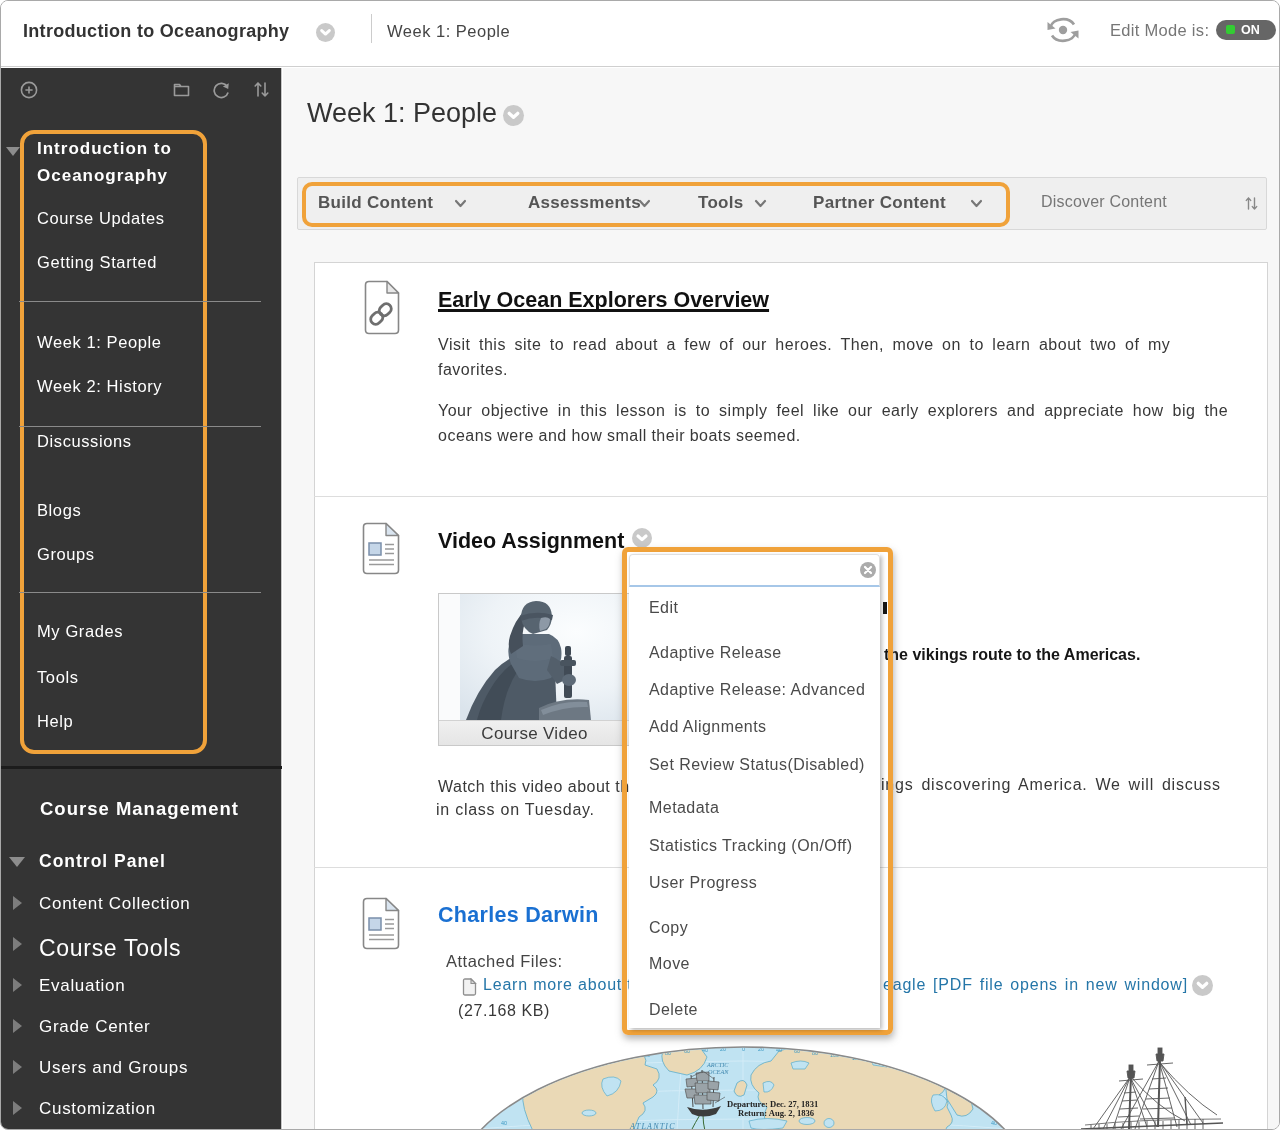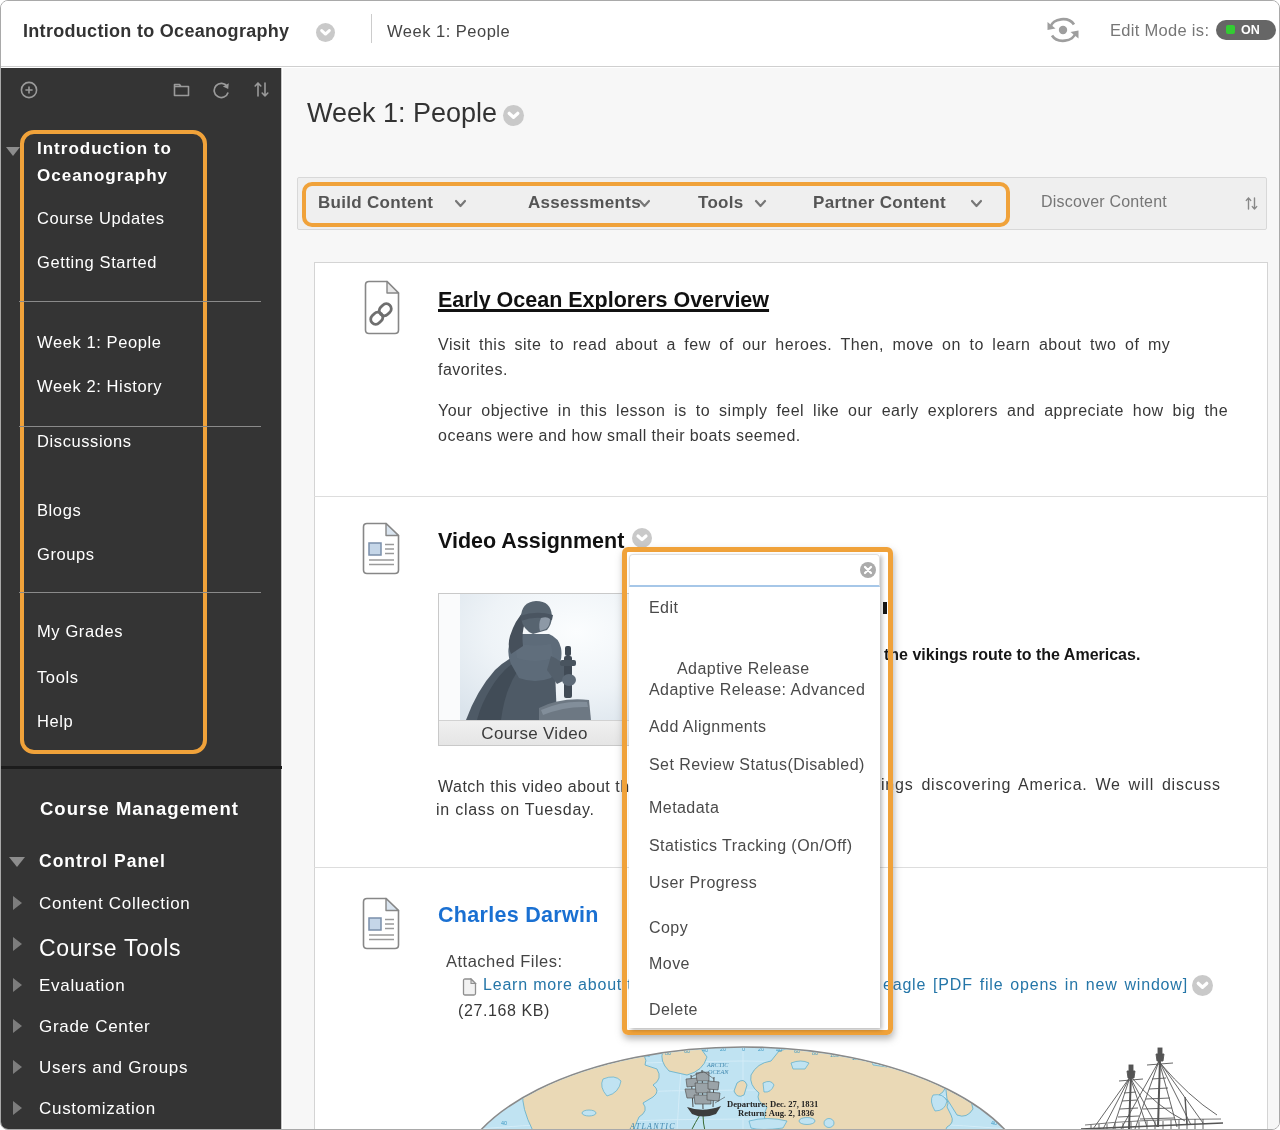--- a/index.html
+++ b/index.html
@@ -379,21 +379,21 @@
 
 <div id="popup">
   <div id="popupBody">
     <div id="popupField"></div>
     <div id="popupX">
         <svg style="position:absolute;left:0;top:0;width:16px;height:16px;" viewBox="0 0 16 16">
           <path d="M 5 5 L 11 11 M 11 5 L 5 11" stroke="#fff" stroke-width="2.2" stroke-linecap="round"></path>
         </svg>
       </div>
     <div class="pItem" style="top:45px;">Edit</div>
-    <div class="pItem" style="top:106px;margin-left:28px;">Adaptive Release</div>
+    <div class="pItem" style="top:90px;">Adaptive Release</div>
     <div class="pItem" style="top:127px;">Adaptive Release: Advanced</div>
     <div class="pItem" style="top:164px;">Add Alignments</div>
     <div class="pItem" style="top:202px;">Set Review Status(Disabled)</div>
     <div class="pItem" style="top:245px;">Metadata</div>
     <div class="pItem" style="top:283px;">Statistics Tracking (On/Off)</div>
     <div class="pItem" style="top:320px;">User Progress</div>
     <div class="pItem" style="top:365px;">Copy</div>
     <div class="pItem" style="top:401px;">Move</div>
     <div class="pItem" style="top:447px;">Delete</div>
   </div>

